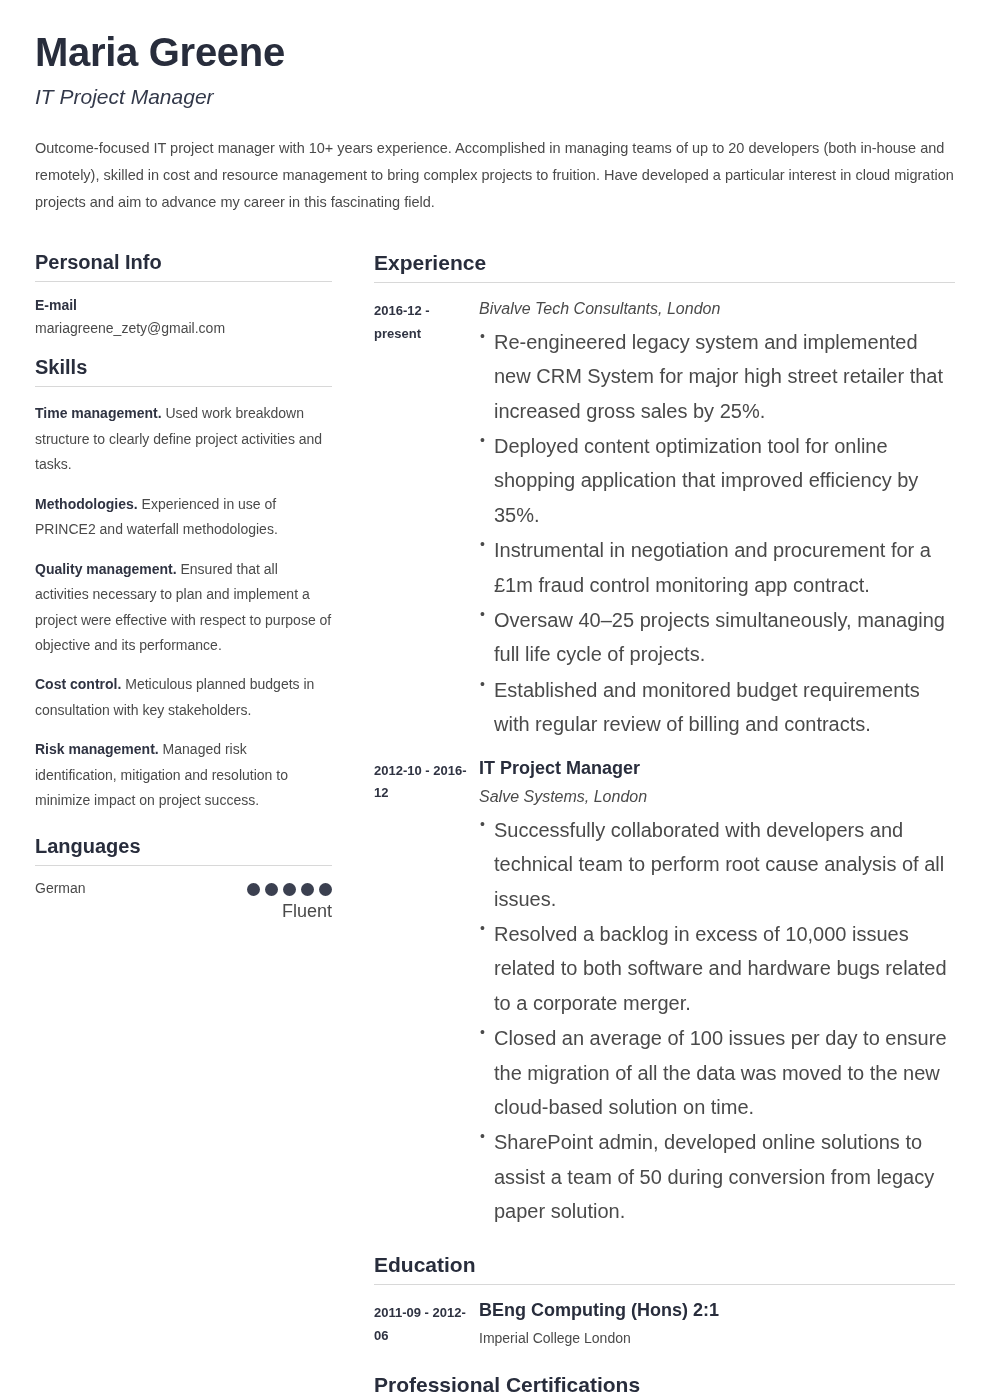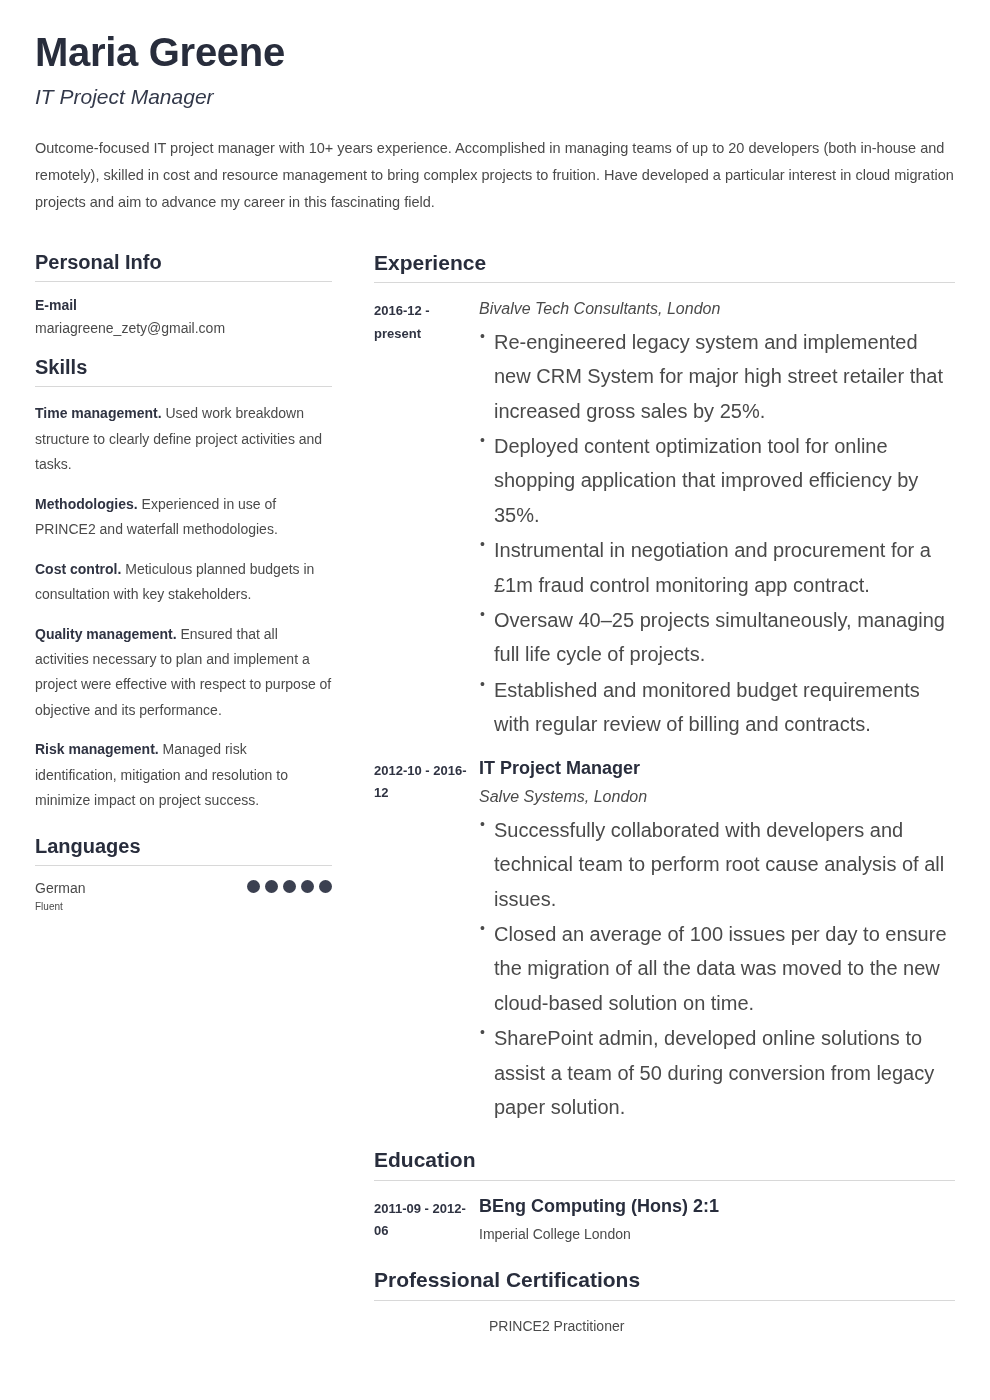--- a/index.html
+++ b/index.html
@@ -77,34 +77,34 @@
   .skill {
     font-size: 14px;
     line-height: 1.82;
     color: #4a4a4a;
     margin-bottom: 12px;
   }
   .skill b { color: #2f3342; font-weight: bold; }
 
   .lang-row {
     display: flex;
-    align-items: flex-start;
+    align-items: flex-end;
     justify-content: space-between;
   }
   .lang-name { font-size: 14px; color: #4a4a4a; }
   .dots { display: flex; gap: 5px; }
   .dot {
     width: 13px; height: 13px;
     border-radius: 50%;
     background: #3b4050;
   }
   .lang-level {
-    font-size: 10px;
-    color: #4a4a4a;
-    text-align: left;
+    font-size: 18px;
+    color: #4a4a4a;
+    text-align: right;
     margin-top: 5px;
   }
 
   
   .entry { display: flex; margin-bottom: 4px; justify-content: center; }
   .entry-date {
     width: 105px;
     flex: 0 0 105px;
     font-size: 13px;
     font-weight: bold;
@@ -183,22 +183,22 @@
           <div class="info-value">mariagreene_zety@gmail.com</div>
         </div>
       </div>
 
       <div class="section" style="margin-top:16px;">
         <h2 class="section-title">Skills</h2>
         <div class="rule"></div>
 
         <p class="skill"><b>Time management.</b> <span>Used work breakdown structure to clearly define project activities and tasks.</span></p>
         <p class="skill"><b>Methodologies.</b> <span>Experienced in use of PRINCE2 and waterfall methodologies.</span></p>
+        <p class="skill"><b>Quality management.</b> <span>Ensured that all activities necessary to plan and implement a project were effective with respect to purpose of objective and its performance.</span></p>
         <p class="skill"><b>Cost control.</b> <span>Meticulous planned budgets in consultation with key stakeholders.</span></p>
-        <p class="skill"><b>Quality management.</b> <span>Ensured that all activities necessary to plan and implement a project were effective with respect to purpose of objective and its performance.</span></p>
         <p class="skill"><b>Risk management.</b> <span>Managed risk identification, mitigation and resolution to minimize impact on project success.</span></p>
       </div>
 
       <div class="section" style="margin-top:20px;">
         <h2 class="section-title">Languages</h2>
         <div class="rule"></div>
 
         <div>
           <div class="lang-row">
             <span class="lang-name">German</span>
@@ -236,20 +236,21 @@
           </div>
         </div>
 
         <div class="entry gap">
           <div class="entry-date">2012-10 - 2016-12</div>
           <div class="entry-body">
             <h3 class="entry-title">IT Project Manager</h3>
             <div class="entry-sub">Salve Systems, London</div>
             <ul class="bullets">
               <li>Successfully collaborated with developers and technical team to perform root cause analysis of all issues.</li>
+              <li>Resolved a backlog in excess of 10,000 issues related to both software and hardware bugs related to a corporate merger.</li>
               <li>Closed an average of 100 issues per day to ensure the migration of all the data was moved to the new cloud-based solution on time.</li>
               <li>SharePoint admin, developed online solutions to assist a team of 50 during conversion from legacy paper solution.</li>
             </ul>
           </div>
         </div>
       </div>
 
       <div class="section spaced">
         <h2 class="section-title big">Education</h2>
         <div class="rule"></div>

